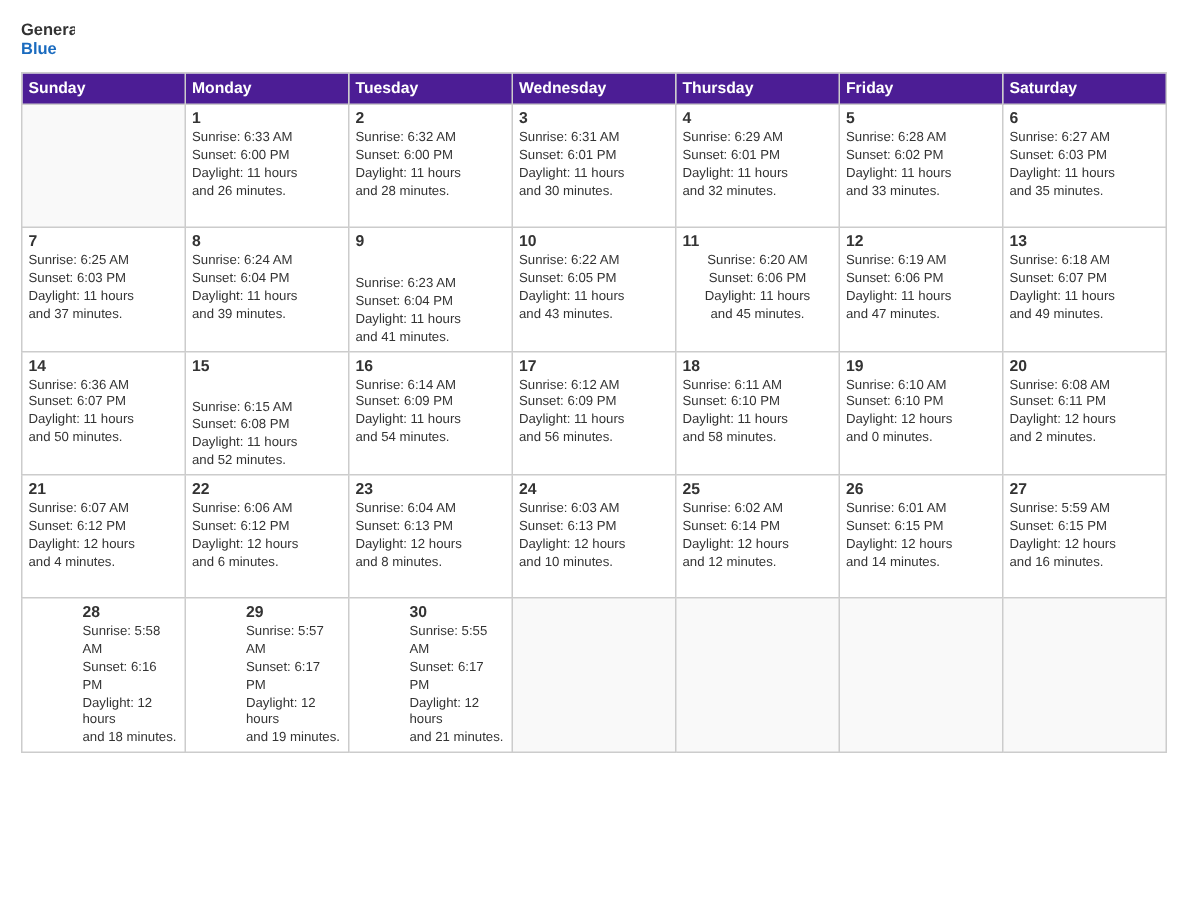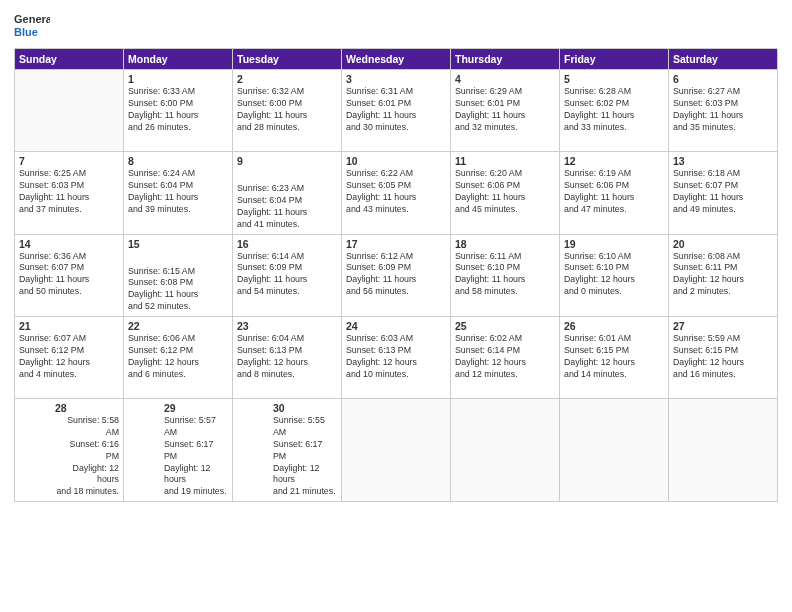--- a/index.html
+++ b/index.html
@@ -176,21 +176,21 @@
           </td>
           <td>
             <span class="day-num">10</span>
             <div class="day-info" style="white-space: pre-line;">Sunrise: 6:22 AM
 Sunset: 6:05 PM
 Daylight: 11 hours
 and 43 minutes.</div>
           </td>
           <td>
             <span class="day-num">11</span>
-            <div class="day-info" style="white-space: pre-line;">Sunrise: 6:20 AM
+            <div class="day-info" style="white-space: pre-line; text-align: center;">Sunrise: 6:20 AM
 Sunset: 6:06 PM
 Daylight: 11 hours
 and 45 minutes.</div>
           </td>
           <td>
             <span class="day-num">12</span>
             <div class="day-info" style="white-space: pre-line;">Sunrise: 6:19 AM
 Sunset: 6:06 PM
 Daylight: 11 hours
 and 47 minutes.</div>
@@ -301,21 +301,21 @@
             <span class="day-num">27</span>
             <div class="day-info" style="white-space: pre-line;">Sunrise: 5:59 AM
 Sunset: 6:15 PM
 Daylight: 12 hours
 and 16 minutes.</div>
           </td>
         </tr>
         <tr class="last-row">
           <td>
             <span class="day-num">28</span>
-            <div class="day-info" style="white-space: pre-line; text-align: right;">Sunrise: 5:58 AM
+            <div class="day-info" style="white-space: pre-line;">Sunrise: 5:58 AM
 Sunset: 6:16 PM
 Daylight: 12 hours
 and 18 minutes.</div>
           </td>
           <td>
             <span class="day-num">29</span>
             <div class="day-info" style="white-space: pre-line;">Sunrise: 5:57 AM
 Sunset: 6:17 PM
 Daylight: 12 hours
 and 19 minutes.</div>

